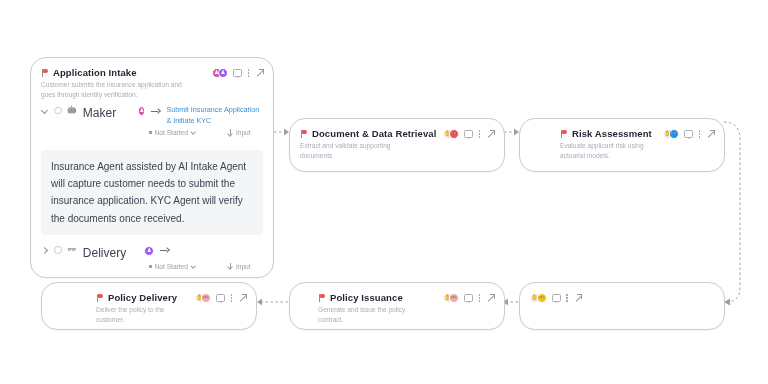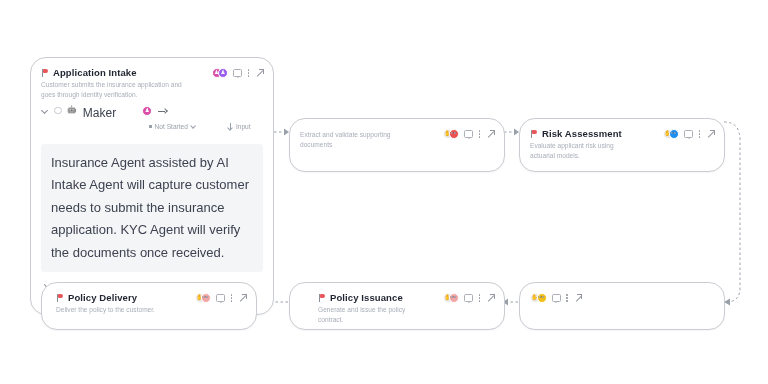--- a/index.html
+++ b/index.html
@@ -161,21 +161,21 @@
     transform: rotate(45deg);
   }
   .input-text { font-size: 6.6px; color: #9aa0aa; }
 
   
   .descbox {
     margin: 7px 10px 4px 10px;
     background: #f4f5f7;
     border-radius: 4px;
     padding: 8px 10px;
-    font-size: 13px; line-height: 1.72; color: #3c4250;
+    font-size: 10px; line-height: 1.72; color: #3c4250;
   }
 
   
   svg.links { position: absolute; inset: 0; width: 768px; height: 384px;
               pointer-events: none; }
   .dash { stroke: #9aa0aa; stroke-width: 1; stroke-dasharray: 2.5 2.5; fill: none; }
 </style>
 </head>
 <body>
 
@@ -225,20 +225,21 @@
 
     <div class="task-row">
       <div class="task-line">
         <span class="chev"></span>
         <span class="radio"></span>
         <span class="role-ic">🤖</span>
         <span class="role-label">Maker</span>
         <span style="width:14px"></span>
         <span class="av av-pink" style="margin-top:1px">♟</span>
         <span class="arrow-right"></span>
+        <span class="task-link">Submit Insurance Application &amp; Initiate KYC</span>
       </div>
       <div class="meta-row">
         <span class="status-chip">
           <span class="status-dot"></span>
           <span class="status-text">Not Started</span>
           <span class="chev-sm"></span>
         </span>
         <span class="input-chip">
           <span class="arrow-down"></span>
           <span class="input-text">Input</span>
@@ -268,39 +269,43 @@
           <span class="arrow-down"></span>
           <span class="input-text">Input</span>
         </span>
       </div>
     </div>
   </div>
 
   <div class="node" style="left:289px; top:118px; width:216px; height:54px;">
     <div class="node-head">
       <div class="node-titlewrap">
+        <div class="node-titlerow">
+          <span class="flag"></span>
+          <span class="node-title">Document &amp; Data Retrieval</span>
+        </div>
         <div class="node-sub" style="max-width:122px">Extract and validate supporting documents</div>
       </div>
       <div class="node-actions">
         <span class="avatars">
           <span class="av av-hand">✋</span>
           <span class="av av-redsolid">👓</span>
         </span>
         <span class="ic ic-comment"></span>
         <span class="ic ic-dots">
             <i></i>
             <i></i>
             <i></i>
           </span>
         <span class="ic ic-expand"></span>
       </div>
     </div>
   </div>
 
-  <div class="node" style="left:519px; top:118px; width:206px; height:54px;">
+  <div class="node" style="left:519px; top:118px; width:206px; height:54px;padding-left:30px;">
     <div class="node-head">
       <div class="node-titlewrap">
         <div class="node-titlerow">
           <span class="flag"></span>
           <span class="node-title">Risk Assessment</span>
         </div>
         <div class="node-sub" style="max-width:110px">Evaluate applicant risk using actuarial models.</div>
       </div>
       <div class="node-actions">
         <span class="avatars">
@@ -354,21 +359,21 @@
         <span class="ic ic-dots">
             <i></i>
             <i></i>
             <i></i>
           </span>
         <span class="ic ic-expand"></span>
       </div>
     </div>
   </div>
 
-  <div class="node" style="left:41px; top:282px; width:216px; height:48px;">
+  <div class="node" style="left:41px; top:282px; width:216px; height:48px;padding-left:40px;">
     <div class="node-head" style="padding-left:14px">
       <div class="node-titlewrap">
         <div class="node-titlerow">
           <span class="flag"></span>
           <span class="node-title">Policy Delivery</span>
         </div>
         <div class="node-sub" style="max-width:130px">Deliver the policy to the customer.</div>
       </div>
       <div class="node-actions">
         <span class="avatars">

